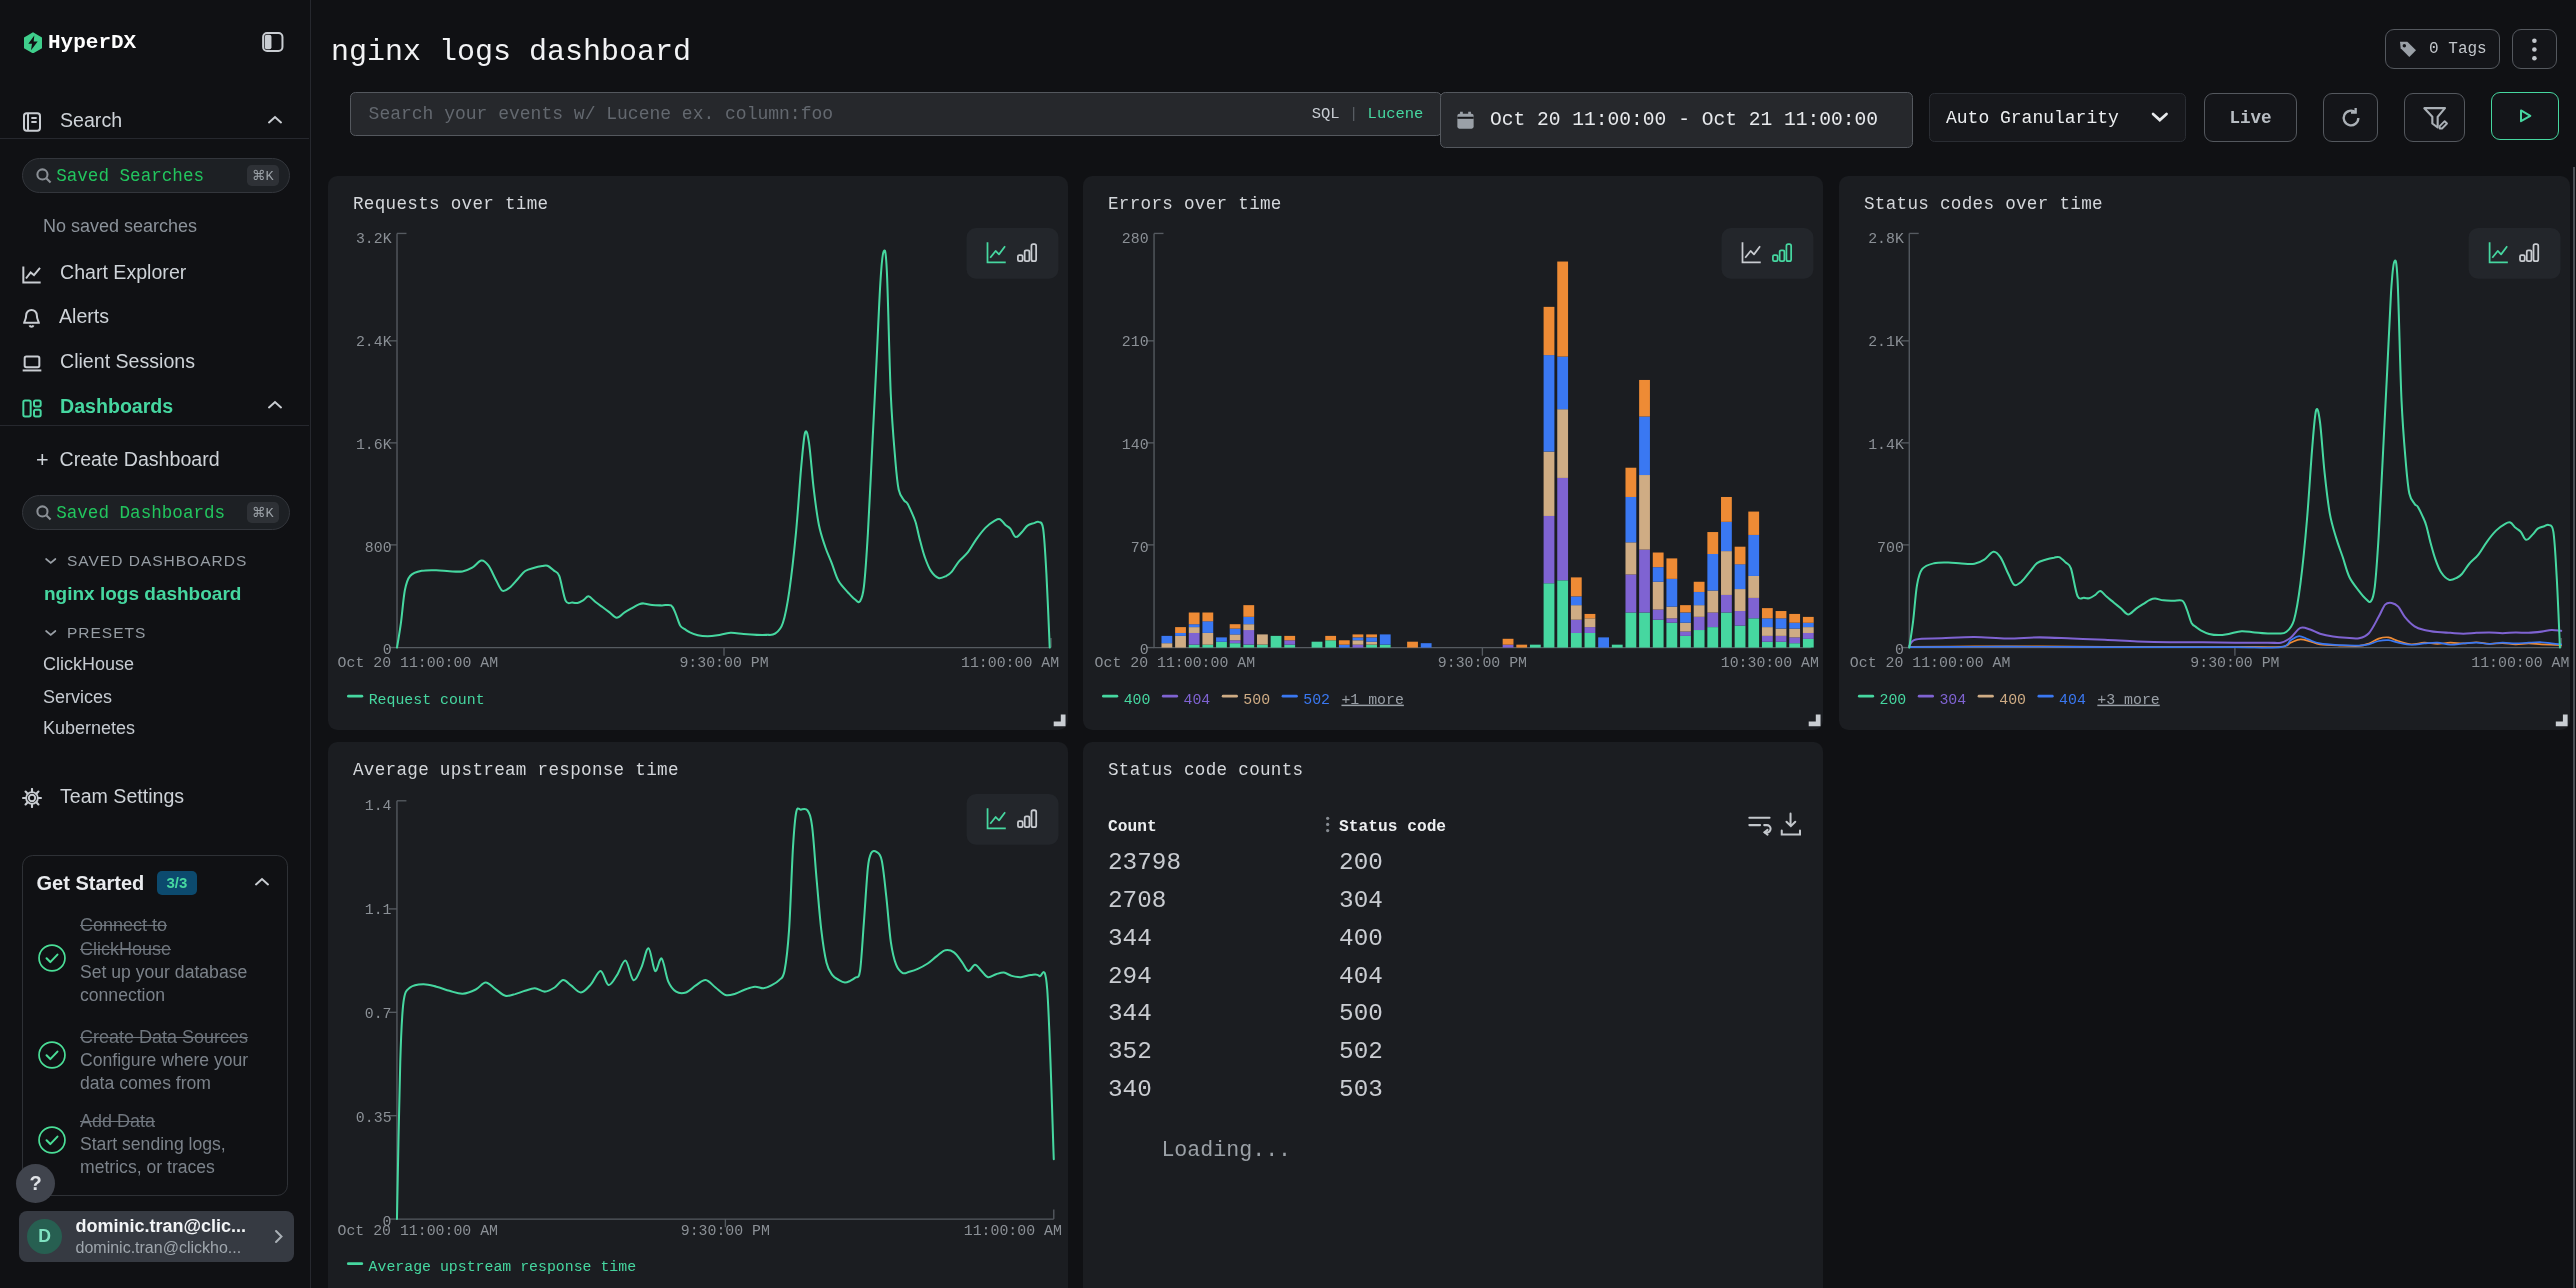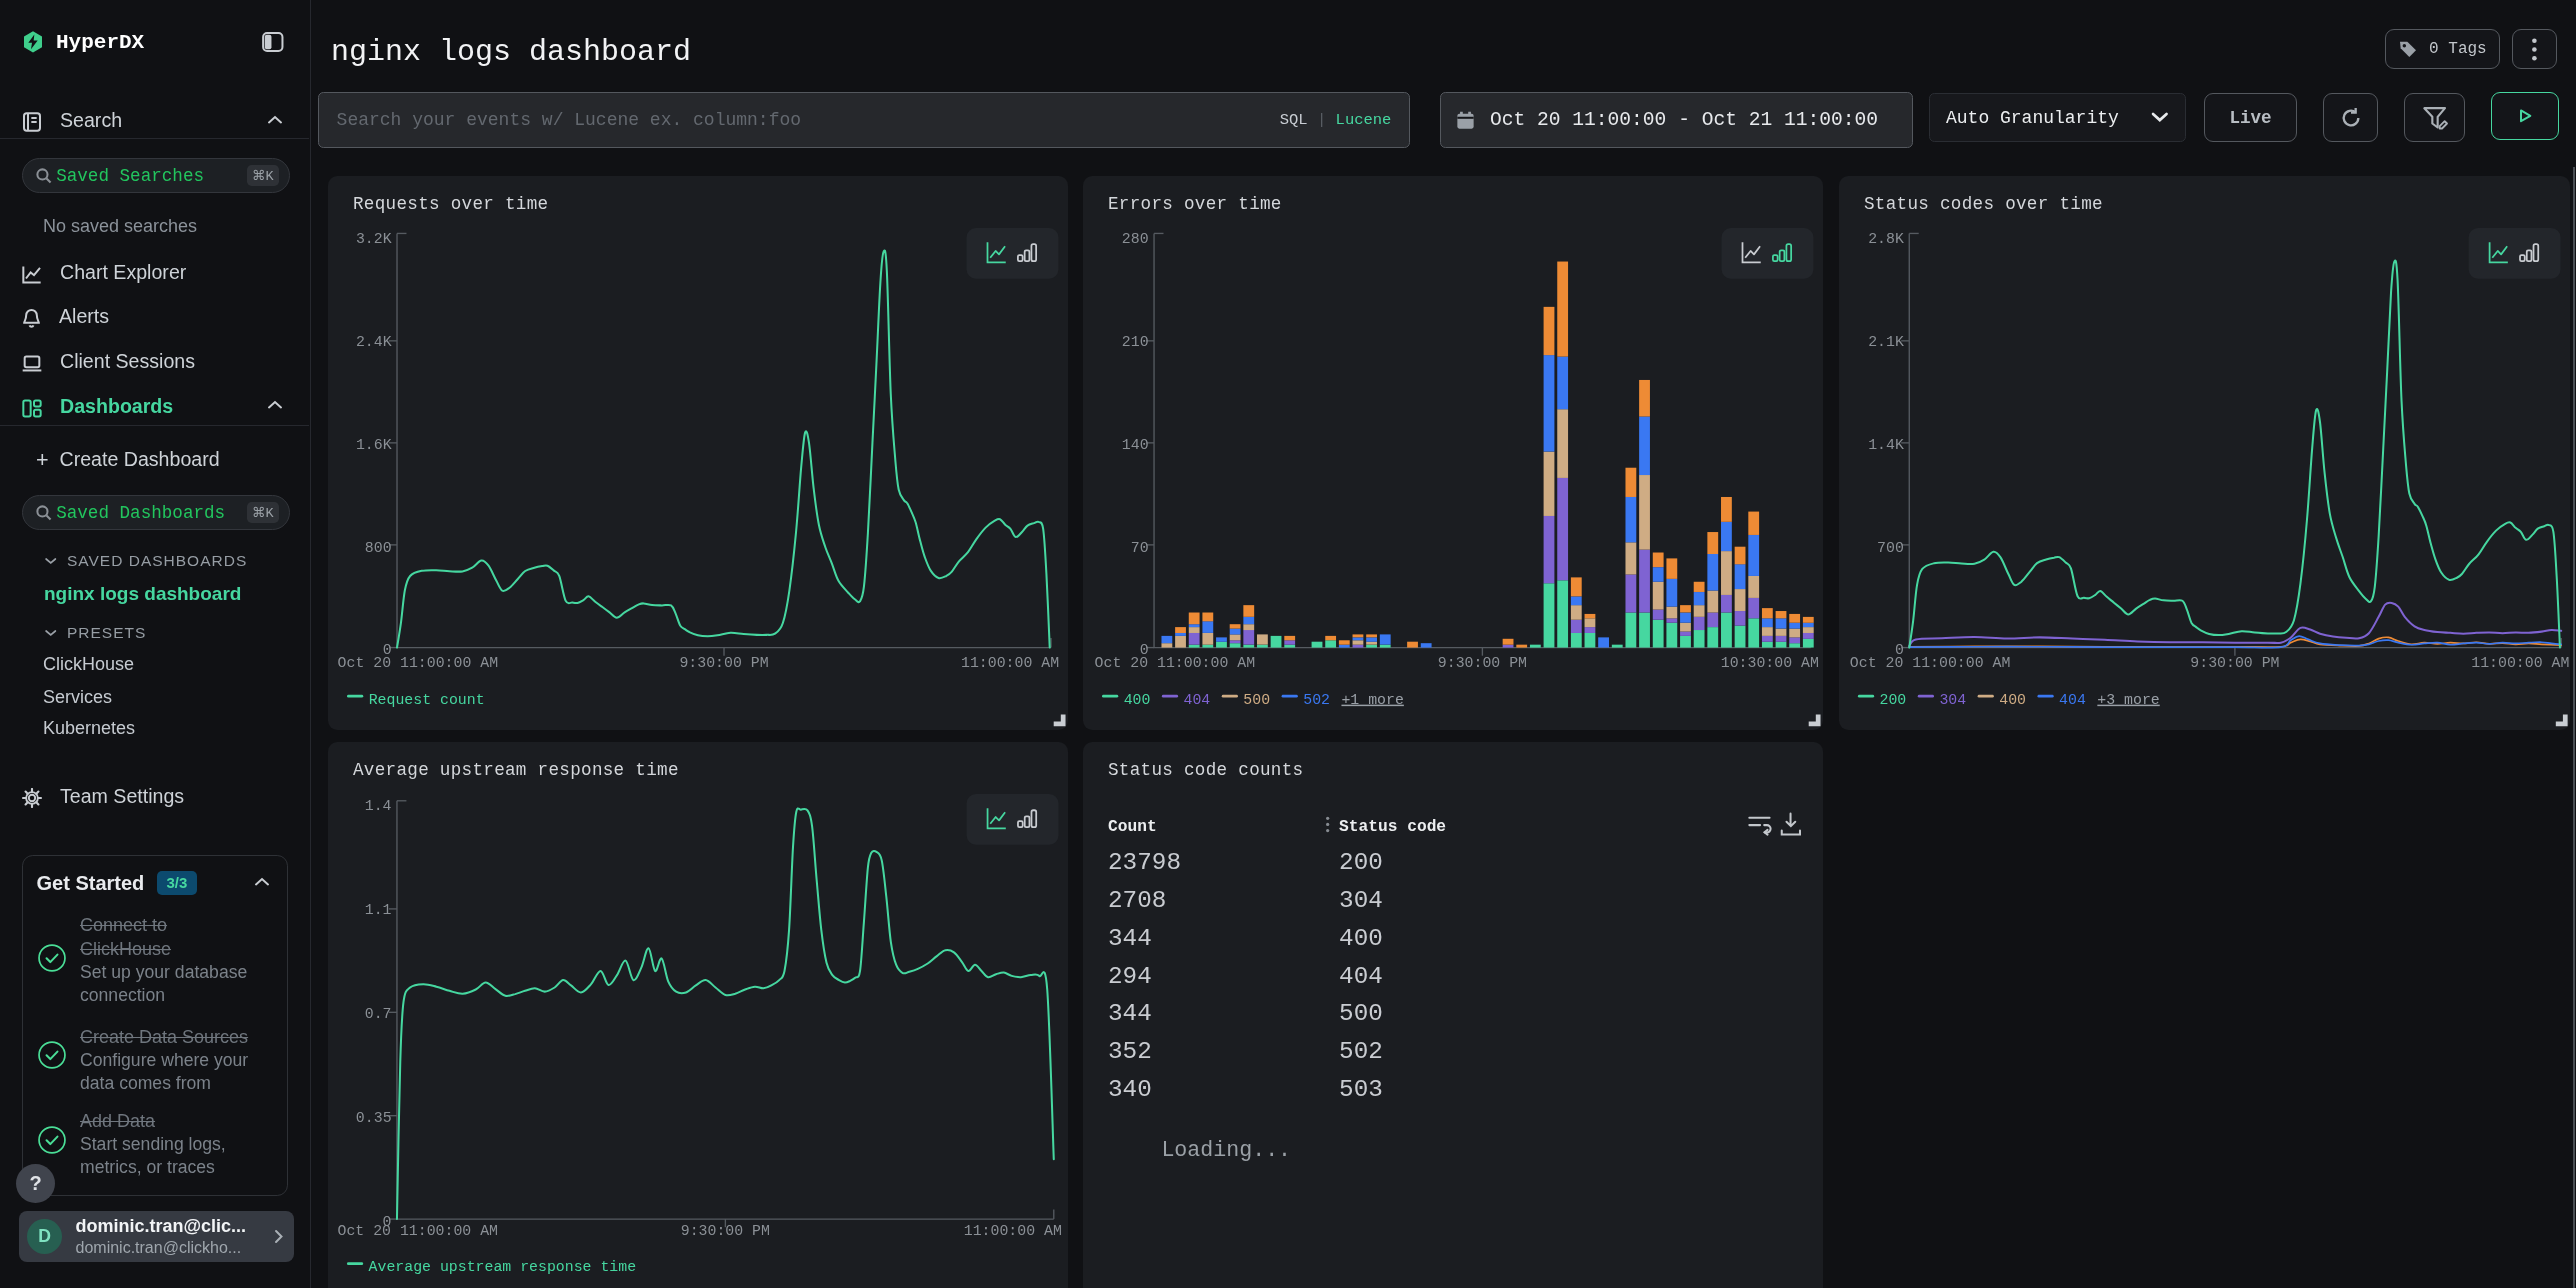--- a/index.html
+++ b/index.html
@@ -23,21 +23,21 @@
 .avatar{width:35px;height:35px;border-radius:17.6px;background:#275f51;color:#7fe2c1;font-weight:bold;
  font-size:17.6px;display:flex;align-items:center;justify-content:center}
 .qcirc{position:absolute;left:16px;top:1164px;width:39px;height:39px;border-radius:50%;background:#40444d;
  color:#dfe2e6;font-size:20px;font-weight:bold;display:flex;align-items:center;justify-content:center}
 .btn{position:absolute;border:1.4px solid #54585e;border-radius:9px;background:#141519;
  display:flex;align-items:center;justify-content:center;gap:10.8px}
 .inpt{position:absolute;background:#26282c;border:1.4px solid #54585e;border-radius:5.4px;
  display:flex;align-items:center}
 </style></head><body>
 <div class="sidebar">
-    <div class="abs" style="left:23px;top:31px;display:flex;gap:13px;">
+    <div class="abs" style="left:23px;top:31px;display:flex;gap:5px;align-items:center">
       <svg width="20" height="21.6" viewBox="0 0 30 32" class="">
         <path d="M15 0 L28.5 8 V24 L15 32 L1.5 24 V8 Z" fill="#3fcf8c"></path>
         <path d="M17 5 L8 17.5 h5.5 L12 27 L22 14 h-6 Z" fill="#101114"></path>
       </svg>
       <span class="mono" style="font-size:21px;font-weight:bold;color:#fff">HyperDX</span>
     </div>
     <div class="abs" style="left:262px;top:32px"><svg width="21.6" height="20" viewBox="0 0 32 30" class="">
         <rect x="1.5" y="1.5" width="29" height="27" rx="6" fill="none" stroke="#c9cdd2" stroke-width="3"></rect>
         <rect x="4" y="4" width="10" height="22" rx="3" fill="#c9cdd2"></rect>
       </svg></div>
@@ -180,21 +180,21 @@
     </svg>
     <span>0 Tags</span>
   </div>
 <div class="btn" style="left:2512px;top:29px;width:45px;height:40px">
     <svg width="6.8" height="23" viewBox="0 0 10 34" class="">
       <circle cx="5" cy="4" r="3.4" fill="#c3c7cc"></circle>
       <circle cx="5" cy="17" r="3.4" fill="#c3c7cc"></circle>
       <circle cx="5" cy="30" r="3.4" fill="#c3c7cc"></circle>
     </svg>
   </div>
-<div class="inpt" style="left:318px;top:92px;width:1092px;height:56px;padding:0 17.6px">
+<div class="inpt" style="left:350px;top:92px;width:1092px;height:44px;padding:0 17.6px">
     <span class="mono" style="font-size:18px;color:#63686f">Search your events w/ Lucene ex. column:foo</span>
     <span class="mono" style="margin-left:auto;font-size:15.5px;color:#c8cdd3">SQL <span style="color:#595e64">|</span> <span style="color:#46d7a0">Lucene</span></span>
   </div>
 <div class="inpt mono" style="left:1440px;top:92px;width:473px;height:56px;padding:0 15px;gap:15px;font-size:19.6px;color:#e8eaed">
     <svg width="19" height="19" viewBox="0 0 28 28" class="">
       <rect x="2" y="4" width="24" height="22" rx="3" fill="#9aa0a7"></rect>
       <path d="M8 1 v6 M20 1 v6" stroke="#9aa0a7" stroke-width="4"></path>
       <path d="M2 10 h24" stroke="#15161a" stroke-width="3"></path>
     </svg>
     <span>Oct 20 11:00:00 - Oct 21 11:00:00</span>

